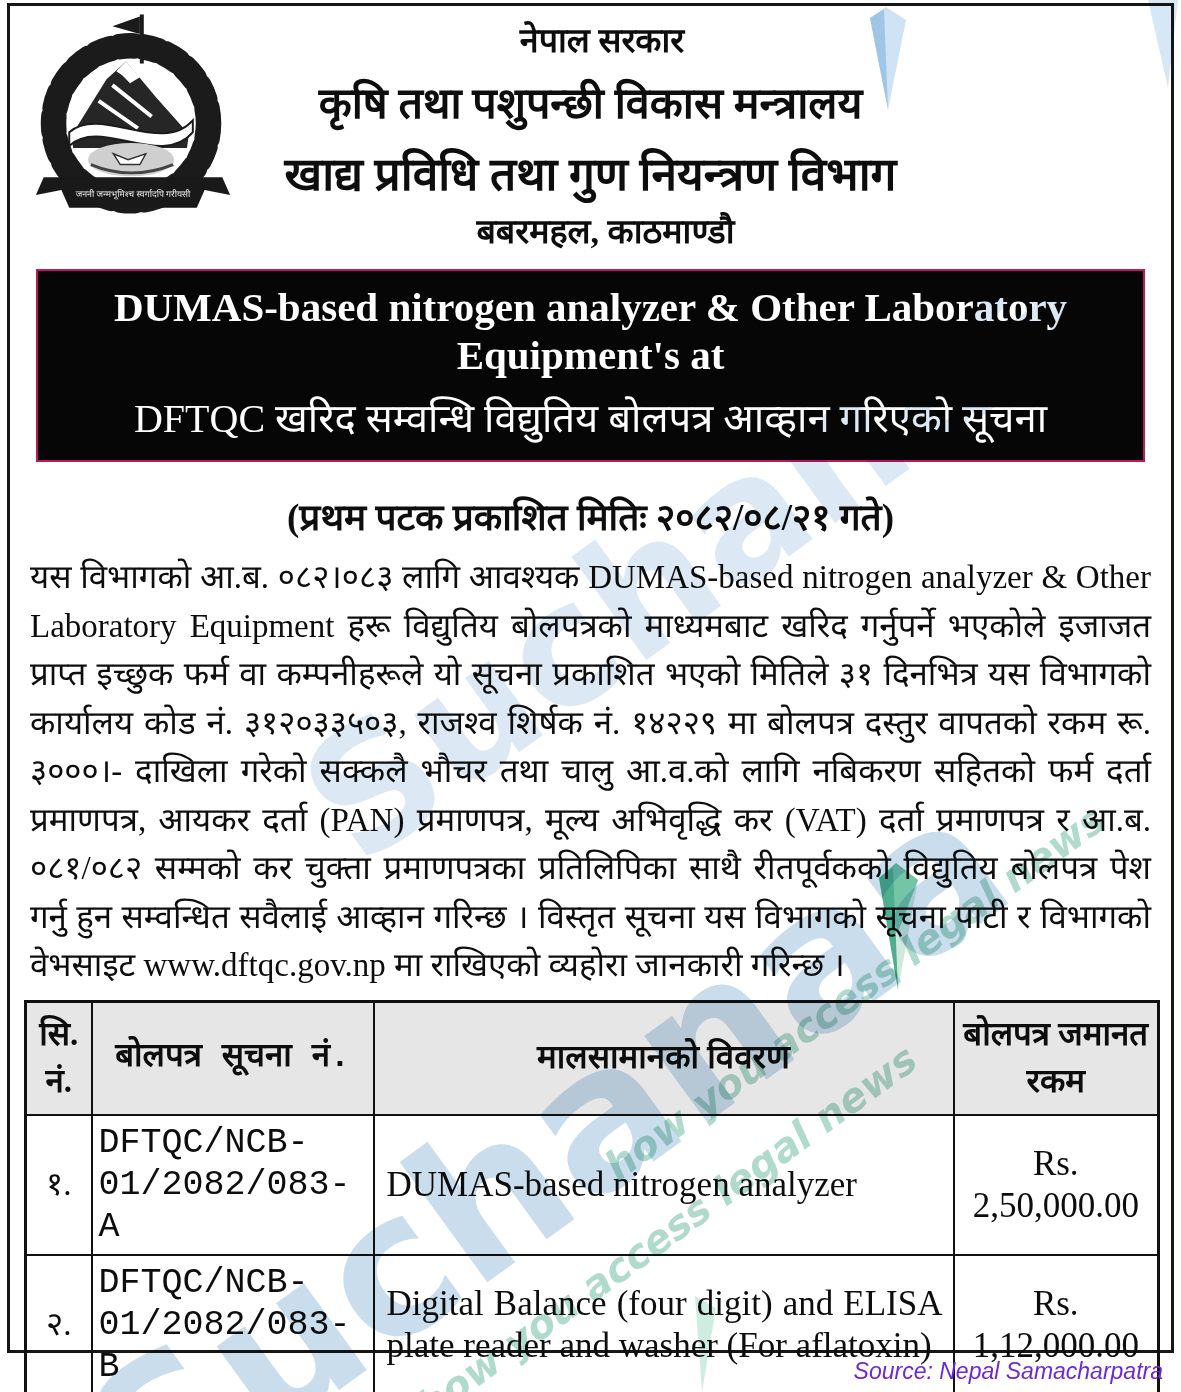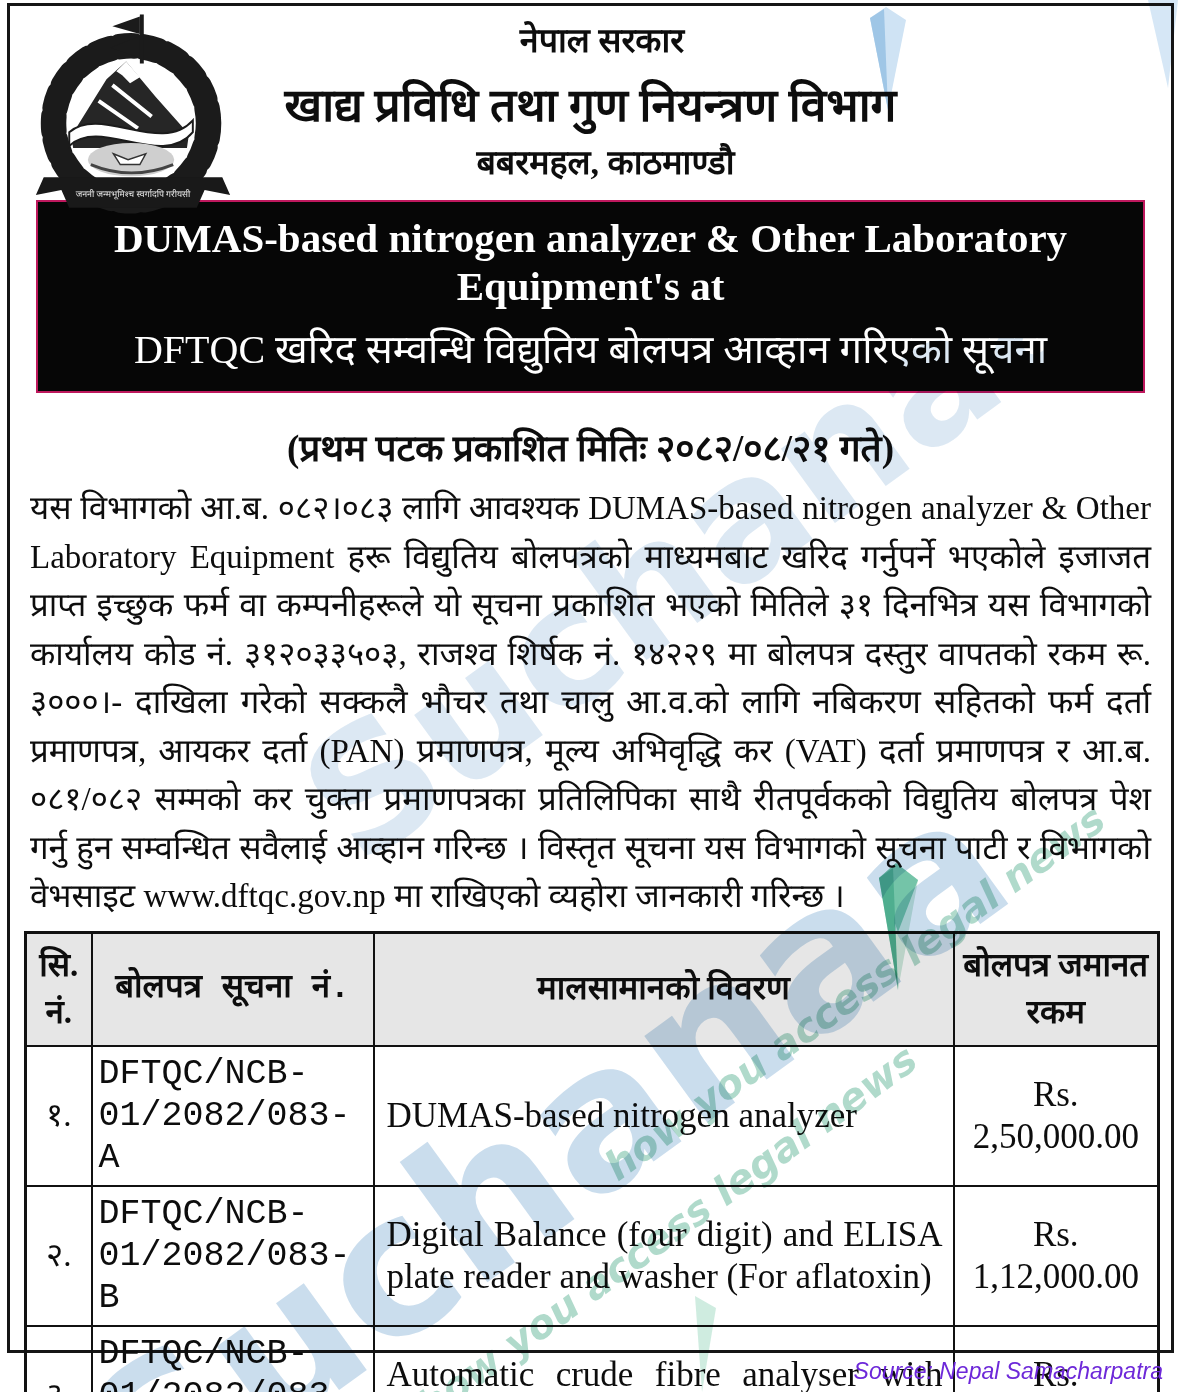--- a/index.html
+++ b/index.html
@@ -97,20 +97,21 @@
     <path d="M40 124 C72 96 134 148 166 112 L166 124 C134 162 72 108 40 138 Z" fill="#ffffff" stroke="#1b1b1b" stroke-width="2"></path>
     <ellipse cx="103" cy="152" rx="44" ry="17" fill="#cfcfcf"></ellipse>
     <path d="M85 146 L100 152 L118 146 L112 157 L92 157 Z" fill="#ffffff" stroke="#333333" stroke-width="1.5"></path>
     <path d="M62 157 Q103 174 146 157" stroke="#444444" fill="none" stroke-width="3"></path>
     <path d="M14 170 L196 170 L204 188 L178 183 L170 201 L40 201 L32 183 L6 188 Z" fill="#191919"></path>
     <text x="105" y="190" text-anchor="middle" font-size="9" fill="#e8e8e8">जननी जन्मभूमिश्च स्वर्गादपि गरीयसी</text>
   </svg>
 
   <div class="hdr">
     <div class="hdr-gov">नेपाल सरकार</div>
+    <div class="hdr-min">कृषि तथा पशुपन्छी विकास मन्त्रालय</div>
     <div class="hdr-dep">खाद्य प्रविधि तथा गुण नियन्त्रण विभाग</div>
     <div class="hdr-addr">बबरमहल, काठमाण्डौ</div>
   </div>
 
   <div class="banner">
     <div class="banner-l1">DUMAS-based nitrogen analyzer &amp; Other Laboratory Equipment's at</div>
     <div class="banner-l2">DFTQC खरिद सम्वन्धि विद्युतिय बोलपत्र आव्हान गरिएको सूचना</div>
   </div>
 
   <div class="pubdate">(प्रथम पटक प्रकाशित मितिः २०८२/०८/२१ गते)</div>

